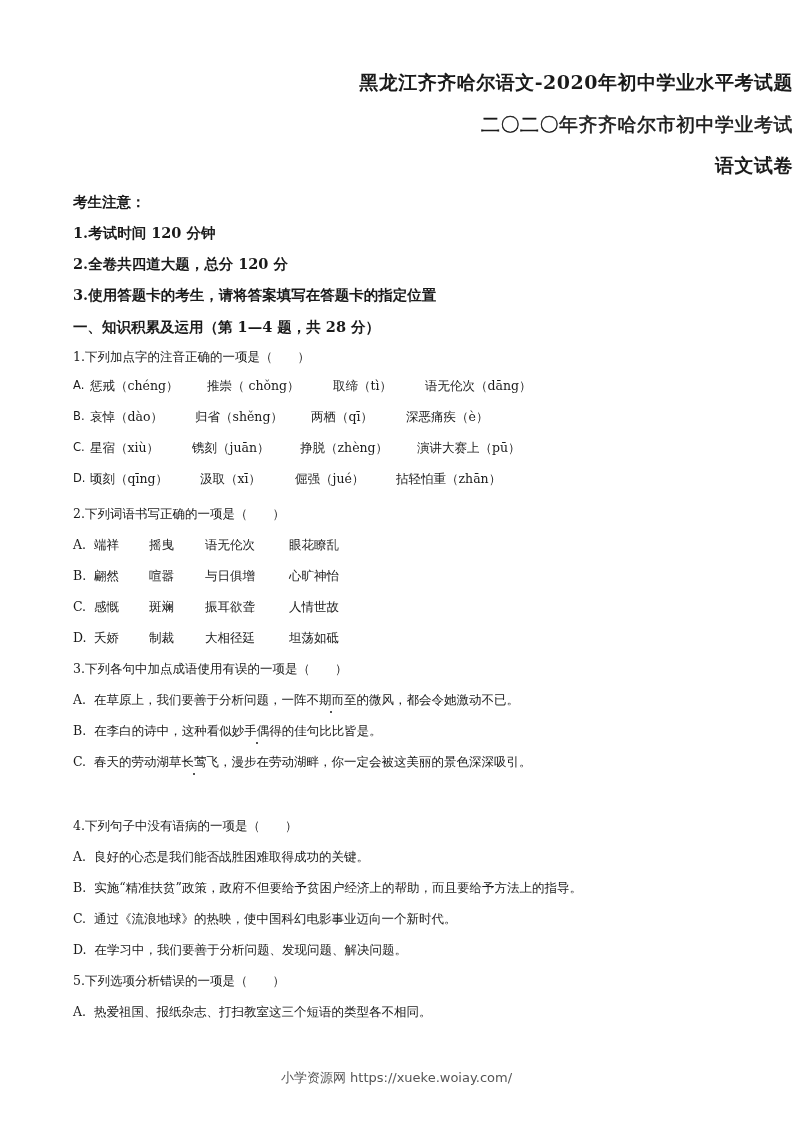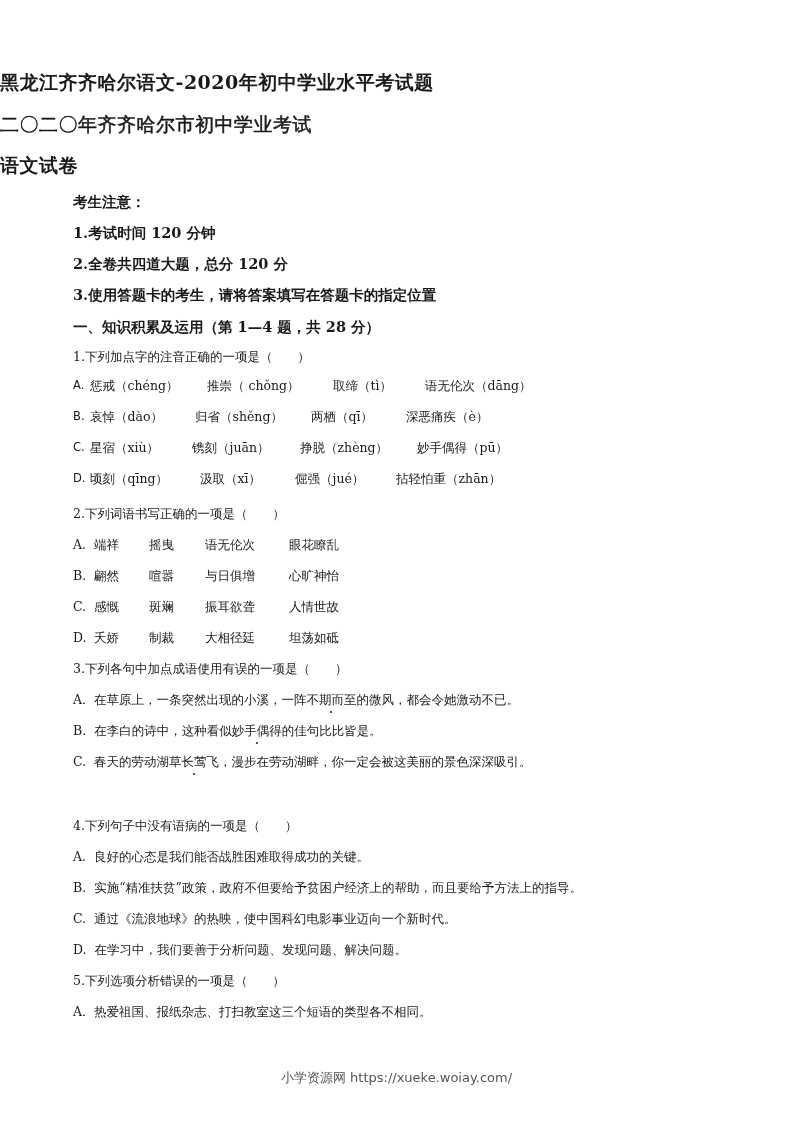--- a/index.html
+++ b/index.html
@@ -1,19 +1,19 @@
 <!DOCTYPE html>
 <html><head>
 <meta charset="utf-8">
 <style>
   html, body { margin: 0; padding: 0; background: #ffffff; }
   body { width: 793px; height: 1122px; position: relative; overflow: hidden;
          font-family: "DejaVu Serif", "Liberation Serif", serif; color: #1a1a1a; }
   .page { position: absolute; left: 0; top: 0; width: 793px; height: 1122px; }
-  .title { position: absolute; left: 0; width: 793px; text-align: left; font-weight: bold; font-size: 19px; letter-spacing: 0.5px; }
+  .title { position: absolute; left: 0; width: 793px; text-align: right; font-weight: bold; font-size: 19px; letter-spacing: 0.5px; }
   .t1 { top: 70px; }
   .t2 { top: 112px; font-weight: normal; -webkit-text-stroke: 0.5px #1a1a1a; }
   .t3 { top: 153px; }
   .line { position: absolute; left: 73px; white-space: nowrap; }
   .bold { font-weight: bold; font-size: 14.5px; }
   .q { font-size: 12.5px; }
   .opt { font-size: 12.5px; }
   .row { position: absolute; left: 73px; font-size: 12.5px; white-space: nowrap; }
   .row span.cell { position: absolute; top: 0; white-space: nowrap; }
   .dot { position: relative; display: inline-block; }
@@ -49,21 +49,21 @@
     <span class="cell" style="left:17px">哀悼（dào）</span>
     <span class="cell" style="left:122px">归省（shěng）</span>
     <span class="cell" style="left:238px">两栖（qī）</span>
     <span class="cell" style="left:333px">深恶痛疾（è）</span>
   </div>
   <div class="row" style="top:440px">
     <span class="cell label" style="left:0">C.</span>
     <span class="cell" style="left:17px">星宿（xiù）</span>
     <span class="cell" style="left:119px">镌刻（juān）</span>
     <span class="cell" style="left:227px">挣脱（zhèng）</span>
-    <span class="cell" style="left:344px">妙手偶得（pū）</span>
+    <span class="cell" style="left:344px">演讲大赛上（pū）</span>
   </div>
   <div class="row" style="top:471px">
     <span class="cell label" style="left:0">D.</span>
     <span class="cell" style="left:17px">顷刻（qīng）</span>
     <span class="cell" style="left:127px">汲取（xī）</span>
     <span class="cell" style="left:222px">倔强（jué）</span>
     <span class="cell" style="left:323px">拈轻怕重（zhān）</span>
   </div>
 
   <div class="line q" style="top:506px">2.下列词语书写正确的一项是（　　）</div>
@@ -92,21 +92,21 @@
     <span class="cell" style="left:0">D.</span>
     <span class="cell" style="left:21px">夭娇</span>
     <span class="cell" style="left:76px">制裁</span>
     <span class="cell" style="left:132px">大相径廷</span>
     <span class="cell" style="left:216px">坦荡如砥</span>
   </div>
 
   <div class="line q" style="top:661px">3.下列各句中加点成语使用有误的一项是（　　）</div>
   <div class="line opt" style="top:692px">
     <span>A.</span>&nbsp;
-    <span>在草原上，一条突然出现的小溪，一阵</span><span class="dot">不期而至</span><span>的微风，都会令她激动不已。</span>
+    <span>在草原上，我们要善于分析问题，一阵</span><span class="dot">不期而至</span><span>的微风，都会令她激动不已。</span>
   </div>
   <div class="line opt" style="top:723px">
     <span>B.</span>&nbsp;
     <span>在李白的诗中，这种看似</span><span class="dot">妙手偶得</span><span>的佳句比比皆是。</span>
   </div>
   <div class="line opt" style="top:754px">
     <span>C.</span>&nbsp;
     <span>春天的劳动湖</span><span class="dot">草长莺飞</span><span>，漫步在劳动湖畔，你一定会被这美丽的景色深深吸引。</span>
   </div>
 

